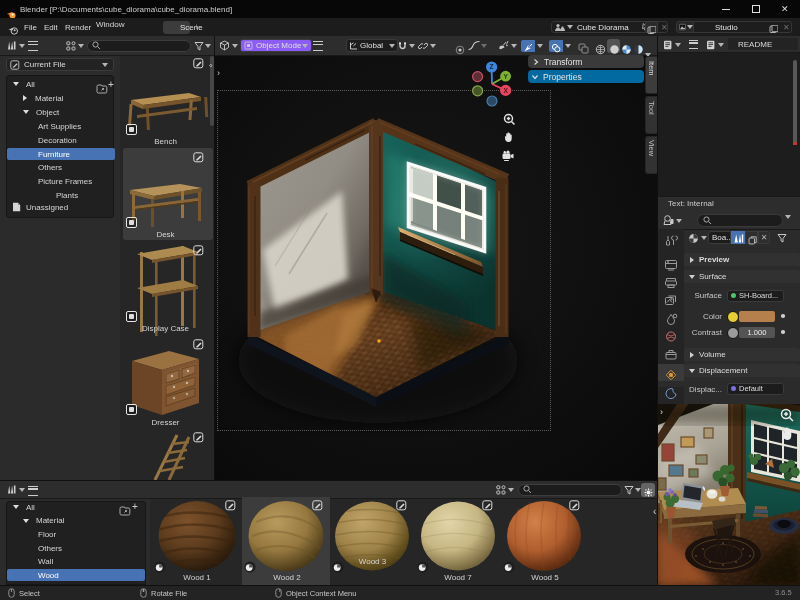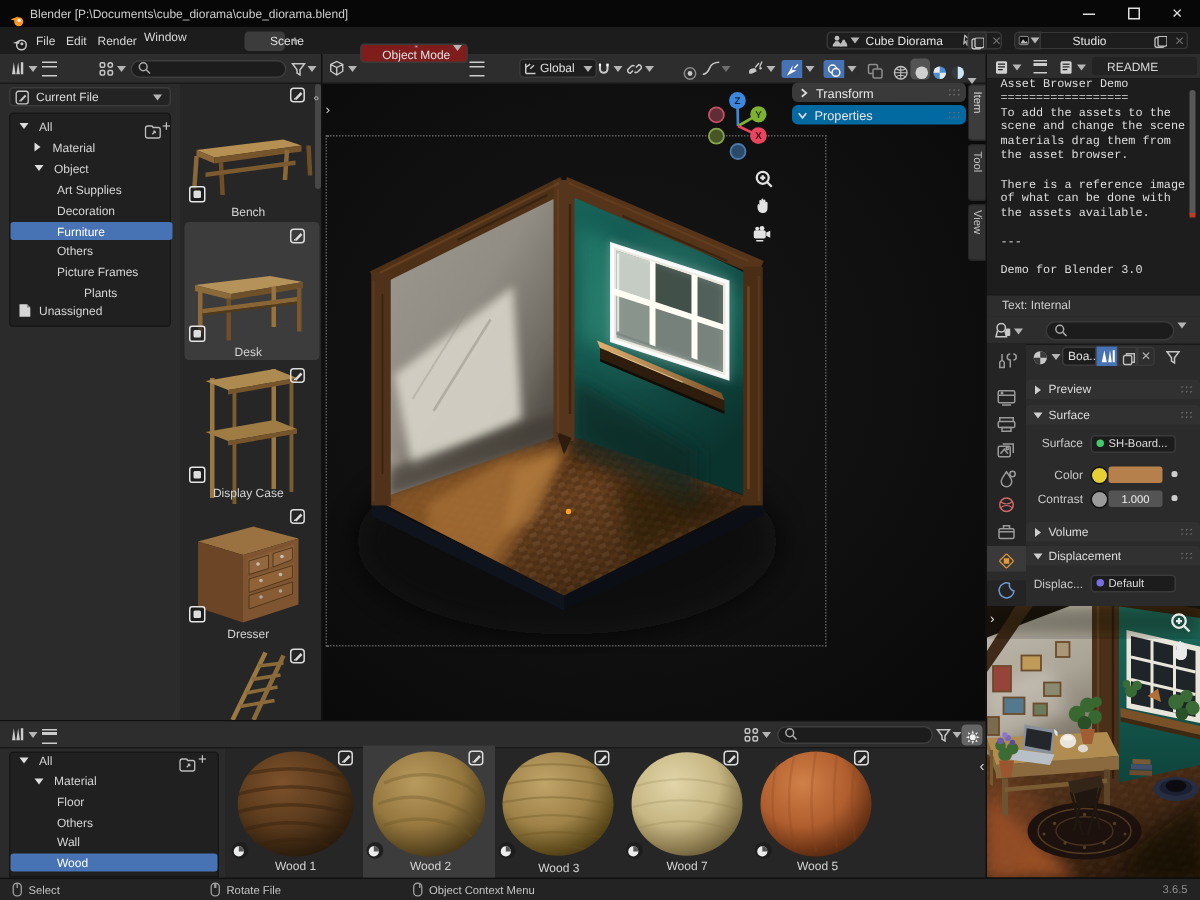--- a/index.html
+++ b/index.html
@@ -295,21 +295,21 @@
 
   <div class="abs" style="left:215px;top:36px;width:442px;height:444px;background:#131313;"></div>
   <div class="abs hdr" style="left:215px;top:36px;width:442px;height:19px;border-bottom:1px solid #191919;"></div>
 
   <div class="abs row" style="left:219px;top:40px;height:11px;">
     <svg width="11" height="11" viewBox="0 0 11 11">
         <path d="M5.5 1 L9.5 3 L9.5 7.5 L5.5 10 L1.5 7.5 L1.5 3 Z M1.5 3 L5.5 5 L9.5 3 M5.5 5 L5.5 10" fill="none" stroke="#ccc" stroke-width="0.9"></path>
       </svg>
     <span class="chev chevd" style="margin-left:2px;"></span>
   </div>
-  <div class="abs row" style="left:240px;top:29px;width:72px;height:13px;background:#7f1d1d;border:1px solid #3a3a3a;border-radius:3px;box-sizing:border-box;flex-direction:column;">
+  <div class="abs row" style="left:240px;top:39px;width:72px;height:13px;background:#8b5cf6;border:1px solid #3a3a3a;border-radius:3px;box-sizing:border-box;">
     <svg width="9" height="9" viewBox="0 0 9 9" style="margin-left:3px;">
         <rect x="1" y="1" width="7" height="7" rx="1" fill="none" stroke="#c9c9c9" stroke-width="0.9"></rect>
         <rect x="3" y="3" width="3" height="3" fill="#c9c9c9"></rect>
       </svg>
     <span class="txt" style="margin-left:3px;color:#e0e0e0;">Object Mode</span>
     <span class="chev chevd" style="position:absolute;right:3px;"></span>
   </div>
   <div class="abs" style="left:313px;top:41px;width:10px;height:8px;border-top:1.6px solid #ccc;border-bottom:1.6px solid #ccc;">
       <div style="margin-top:1.6px;height:1.6px;background:#ccc;"></div>
     </div>
@@ -613,34 +613,20 @@
           <line x1="2.4" y1="2.8" x2="7" y2="2.8"></line>
           <line x1="2.4" y1="4.6" x2="7" y2="4.6"></line>
           <line x1="2.4" y1="6.4" x2="5.5" y2="6.4"></line>
         </g>
       </svg>
     <span class="chev chevd" style="margin-left:2px;"></span>
   </div>
   <div class="abs" style="left:728px;top:38px;width:70px;height:12px;background:#232323;border-radius:2px;"></div>
   <div class="abs txt" style="left:738px;top:40px;color:#d8d8d8;">README</div>
 
-  <div class="abs" style="left:667px;top:51.5px;width:130px;font-family:'Liberation Mono',monospace;font-size:7.9px;line-height:9.6px;color:#dedede;white-space:pre;">Asset Browser Demo
-==================
-To add the assets to the
-scene and change the scene
-materials drag them from
-the asset browser.
-
-There is a reference image
-of what can be done with
-the assets available.
-
----
-
-Demo for Blender 3.0</div>
   <div class="abs" style="left:793px;top:60px;width:4px;height:84px;background:#585858;border-radius:2px;"></div>
   <div class="abs" style="left:793px;top:142px;width:4px;height:3px;background:#c03a2a;"></div>
   <div class="abs hdr" style="left:658px;top:196px;width:142px;height:15px;border-top:1px solid #191919;"></div>
   <div class="abs txt" style="left:668px;top:199px;color:#cdcdcd;">Text: Internal</div>
 
   <div class="abs" style="left:658px;top:211px;width:142px;height:193px;background:#2b2b2b;"></div>
   <div class="abs hdr" style="left:658px;top:211px;width:142px;height:18px;border-bottom:1px solid #191919;"></div>
   <div class="abs row" style="left:663px;top:215px;height:11px;">
     <svg width="11" height="11" viewBox="0 0 11 11">
         <circle cx="4.5" cy="3.5" r="2.8" fill="none" stroke="#c9c9c9" stroke-width="1"></circle>
@@ -738,21 +724,21 @@
   <div class="abs" style="left:758px;top:231px;width:12px;height:13px;background:#2e2e2e;border:1px solid #3a3a3a;border-radius:0 3px 3px 0;box-sizing:border-box;color:#b5b5b5;font-size:8px;text-align:center;line-height:11px;">✕</div>
   <div class="abs row" style="left:777px;top:232px;height:11px;">
     <svg width="10" height="10" viewBox="0 0 10 10">
         <path d="M1 1.5 L9 1.5 L6 5.5 L6 9 L4 7.8 L4 5.5 Z" fill="none" stroke="#c5c5c5" stroke-width="1"></path>
       </svg>
   </div>
 
   <div class="abs" style="left:684px;top:253px;width:116px;height:13px;background:#313131;border-radius:3px 3px 0 0;"></div>
   <div class="abs row" style="left:690px;top:255px;">
       <span class="chev chevr" style="border-left-color:#cfcfcf;"></span>
-      <span class="txt" style="margin-left:5px;color:#dcdcdc;">Preview</span>
+      <span class="txt" style="margin-left:5px;color:#dcdcdc;font-weight:bold;">Preview</span>
     </div>
   <div class="abs dots" style="left:787px;top:257px;"></div>
   <div class="abs" style="left:684px;top:270px;width:116px;height:13px;background:#313131;border-radius:3px 3px 0 0;"></div>
   <div class="abs row" style="left:689px;top:272px;">
       <span class="chev chevd" style="border-top-color:#cfcfcf;"></span>
       <span class="txt" style="margin-left:4px;color:#dcdcdc;">Surface</span>
     </div>
   <div class="abs dots" style="left:787px;top:274px;"></div>
   <div class="abs txt" style="left:684px;top:291px;width:38px;text-align:right;color:#c8c8c8;">Surface</div>
   <div class="abs row" style="left:727px;top:289.5px;width:57px;height:12px;background:#1c1c1c;border:1px solid #3a3a3a;border-radius:3px;box-sizing:border-box;">
@@ -1086,21 +1072,21 @@
           <path d="M272 26 Q306 16 340 28 M270 40 Q306 30 342 42 M274 54 Q306 44 338 56" stroke="#8a7a48" fill="none" stroke-width="1.3"></path>
         </g>
       <ellipse cx="392" cy="38" rx="37" ry="35" fill="url(#sph5)"></ellipse>
       <g opacity="0.25">
           <path d="M378 4 Q370 35 378 68 M392 3 Q386 35 392 70 M406 5 Q402 35 406 67 M418 10 Q414 35 418 62 M366 10 Q360 35 366 62" stroke="#8a421c" fill="none" stroke-width="1.6"></path>
         </g>
     </svg>
   </div>
   <div class="abs lbl" style="left:152px;top:573px;width:90px;">Wood 1</div>
   <div class="abs lbl" style="left:242px;top:573px;width:90px;">Wood 2</div>
-  <div class="abs lbl" style="left:330px;top:574px;width:85px;">Wood 3</div>
+  <div class="abs lbl" style="left:330px;top:557px;width:85px;">Wood 3</div>
   <div class="abs lbl" style="left:415px;top:573px;width:86px;">Wood 7</div>
   <div class="abs lbl" style="left:501px;top:573px;width:88px;">Wood 5</div>
   <svg class="abs" style="left:225px;top:500px;" width="11" height="11" viewBox="0 0 11 11">
       <rect x="0.8" y="0.8" width="9" height="9" rx="2" fill="none" stroke="#dcdcdc" stroke-width="1"></rect>
       <path d="M3.4 7.6 L7.4 3.4 L8.6 4.6 L4.6 8.6 Z M2.9 8.4 L4.2 8.1 L3.2 7.2 Z" fill="#dcdcdc"></path>
     </svg>
   <svg class="abs" style="left:312px;top:500px;" width="11" height="11" viewBox="0 0 11 11">
       <rect x="0.8" y="0.8" width="9" height="9" rx="2" fill="none" stroke="#dcdcdc" stroke-width="1"></rect>
       <path d="M3.4 7.6 L7.4 3.4 L8.6 4.6 L4.6 8.6 Z M2.9 8.4 L4.2 8.1 L3.2 7.2 Z" fill="#dcdcdc"></path>
     </svg>

